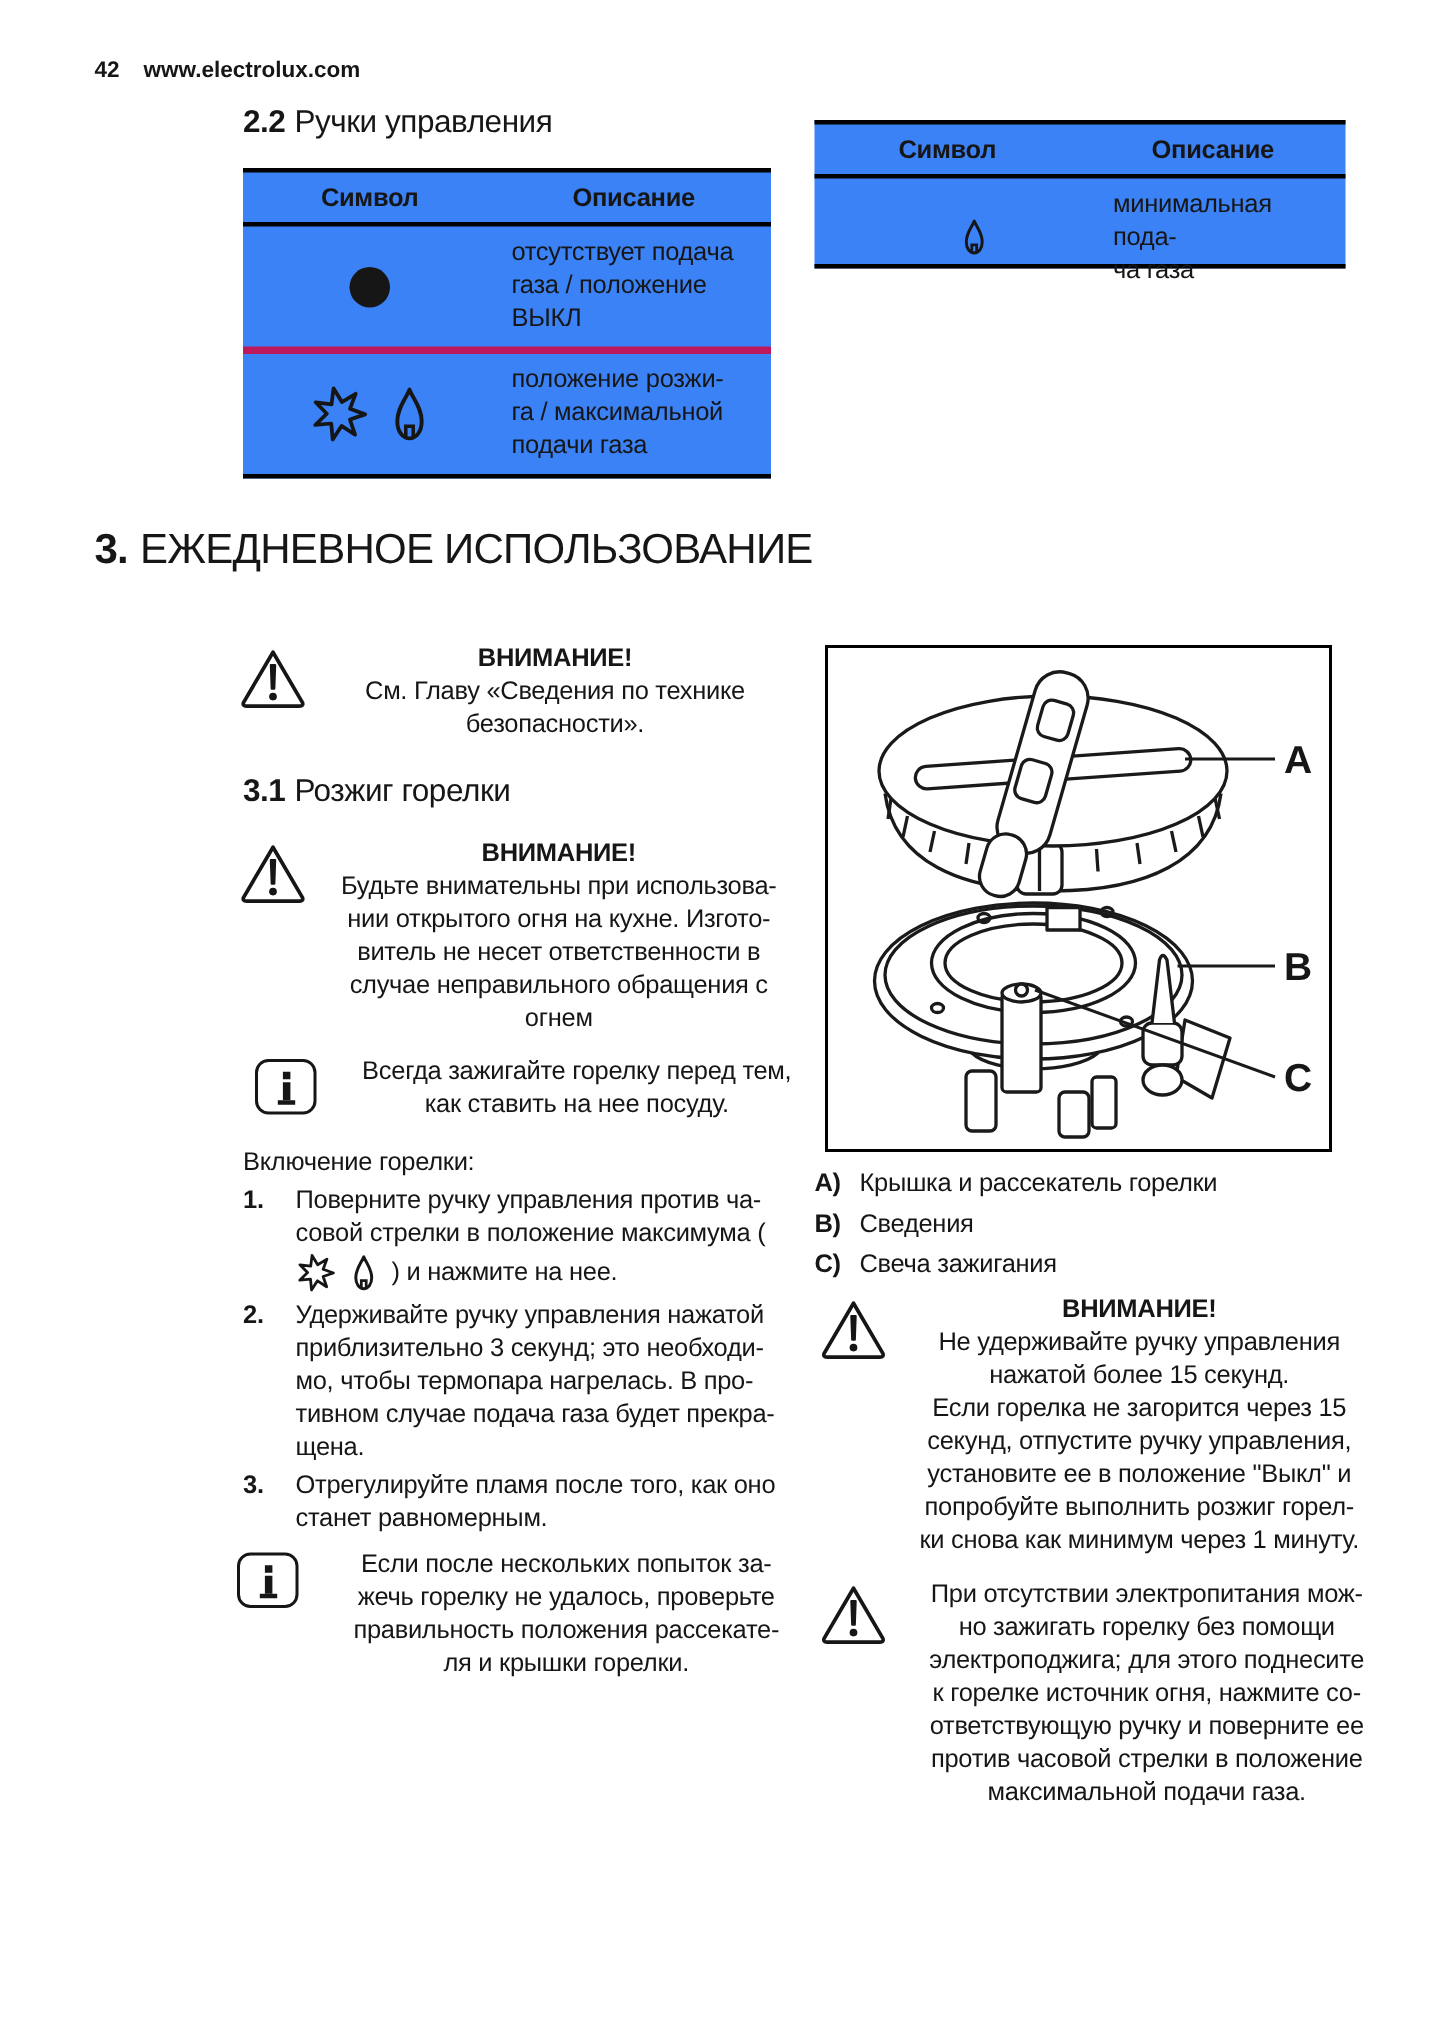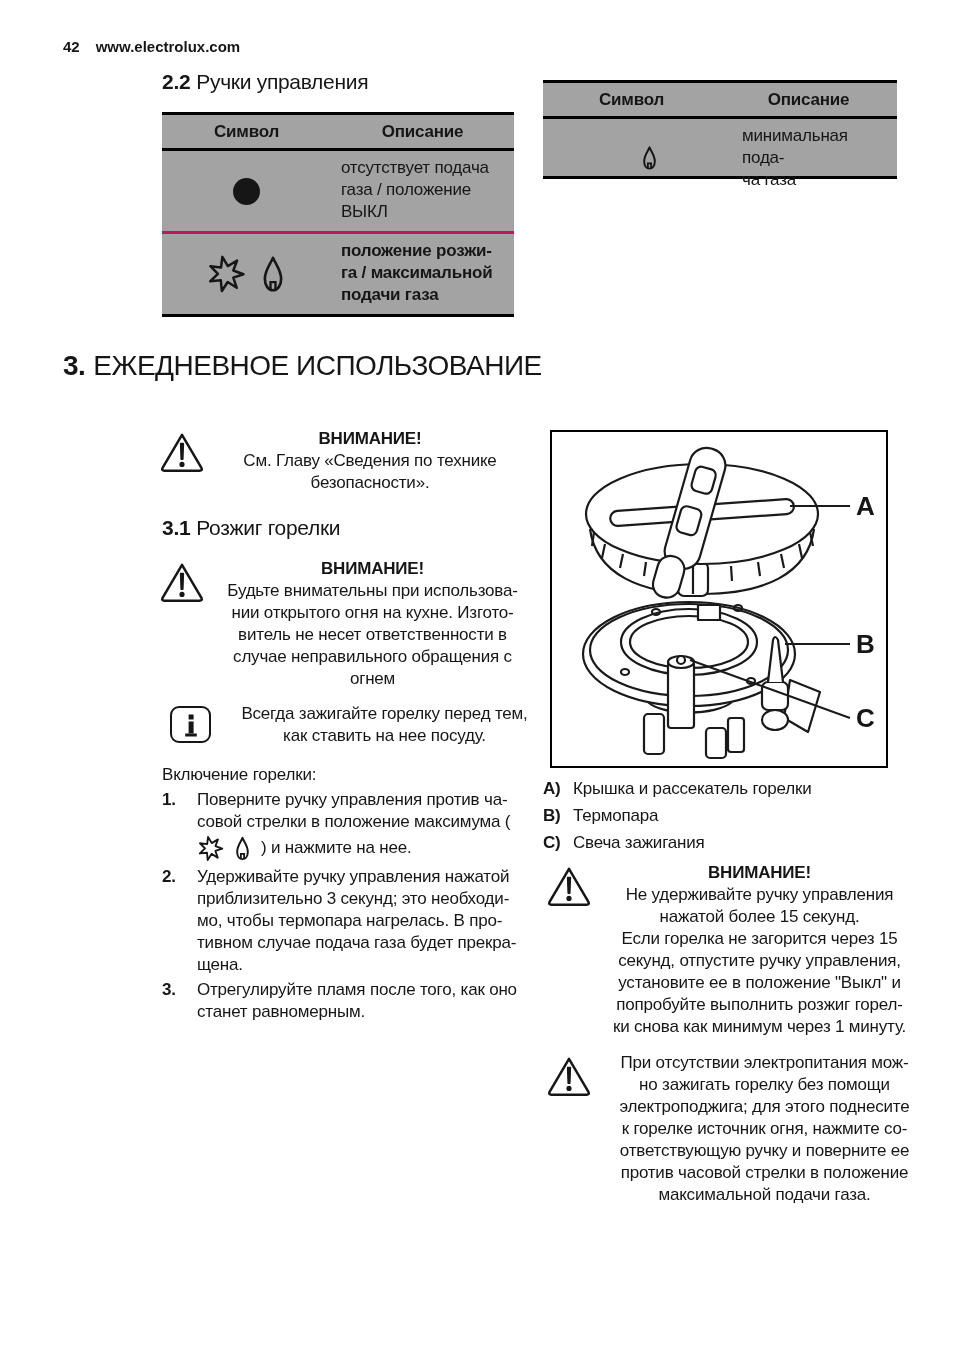--- a/index.html
+++ b/index.html
@@ -10,25 +10,25 @@
   }
   .abs{position:absolute;}
   .txt{white-space:pre-line;font-size:17px;line-height:22px;}
   .pagehead{font-size:15px;font-weight:bold;letter-spacing:0;}
   .pagehead .num{margin-right:16px;}
   .h-sub{font-size:21px;letter-spacing:-0.3px;}
   .h-sub .n{font-weight:bold;margin-right:6px;}
   .h-main{font-size:28px;letter-spacing:-0.5px;}
   .h-main .n{font-weight:bold;margin-right:8px;}
   
-  .tbl{background:#a3a3a3;border-top:3px solid #000;border-bottom:3px solid #000;}
+  .tbl{background:#3b82f6;border-top:3px solid #000;border-bottom:3px solid #000;}
   .tbl-head{display:grid;grid-template-columns:48% 52%;border-bottom:3px solid #000;}
   .tbl-head div{font-size:17px;font-weight:bold;text-align:center;align-self:center;}
   .tbl-row{display:grid;grid-template-columns:48% 52%;}
-  .tbl-row + .tbl-row{border-top:3px solid #be185d;font-weight:bold;}
+  .tbl-row + .tbl-row{border-top:5px solid #be185d;}
   .sym-cell{display:flex;align-items:center;justify-content:center;gap:14px;}
   .desc-cell{padding:6px 4px 6px 10px;}
   
   .note{display:flex;}
   .note .icon-col{flex:0 0 64px;padding-top:3px;}
   .note .body{flex:1;text-align:center;}
   .note .title{font-size:17px;line-height:22px;font-weight:bold;}
   .info-box{
     width:37px;height:33px;border:2.5px solid #161616;border-radius:9px;
     display:flex;align-items:center;justify-content:center;
@@ -202,20 +202,37 @@
     </div>
     <div class="step">
       <div class="no">3.</div>
       <div class="body">
           <div class="txt">Отрегулируйте пламя после того, как оно
 станет равномерным.</div>
         </div>
     </div>
   </div>
 
+  <div class="abs note" style="left:158px;top:1032px;width:375px;">
+    <div class="icon-col">
+  <span class="info-box">
+    <svg width="22" height="24" viewBox="0 0 22 24">
+      <rect x="8.6" y="1.5" width="5" height="5" fill="#161616"></rect>
+      <rect x="8.6" y="8.5" width="5" height="12" fill="#161616"></rect>
+      <rect x="5.2" y="20.5" width="11.6" height="3" fill="#161616"></rect>
+    </svg>
+  </span>
+</div>
+    <div class="body">
+      <div class="txt">Если после нескольких попыток за-
+жечь горелку не удалось, проверьте
+правильность положения рассекате-
+ля и крышки горелки.</div>
+    </div>
+  </div>
 
   <div class="abs diagram-box" style="left:550px;top:430px;width:334px;height:334px;">
     <svg width="334" height="334" viewBox="0 0 334 330" fill="none" stroke="#1a1a1a" stroke-width="2.2" stroke-linejoin="round">
 
       <g>
         <path d="M38 95 C44 140 88 160 150 160 C212 160 256 140 262 95"></path>
         <line x1="258" y1="98" x2="261" y2="112"></line>
           <line x1="247" y1="110" x2="250" y2="124"></line>
         <line x1="229" y1="120" x2="232" y2="134"></line>
           <line x1="206" y1="128" x2="208" y2="142"></line>
@@ -279,21 +296,21 @@
     </svg>
   </div>
 
   <div class="abs" style="left:543px;top:775px;width:360px;">
     <div class="legend-row">
       <span class="key">A)</span>
       <span>Крышка и рассекатель горелки</span>
     </div>
     <div class="legend-row">
       <span class="key">B)</span>
-      <span>Термопара</span>
+      <span>Сведения</span>
     </div>
     <div class="legend-row">
       <span class="key">C)</span>
       <span>Свеча зажигания</span>
     </div>
   </div>
 
   <div class="abs note" style="left:545px;top:862px;width:365px;">
     <div class="icon-col">
   <svg width="48" height="42" viewBox="0 0 48 44">

